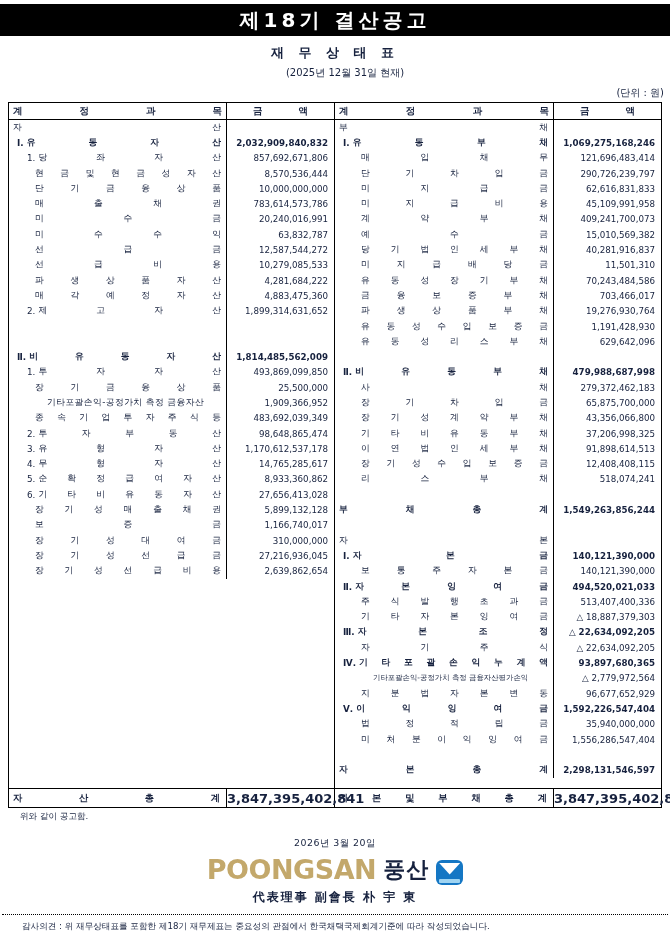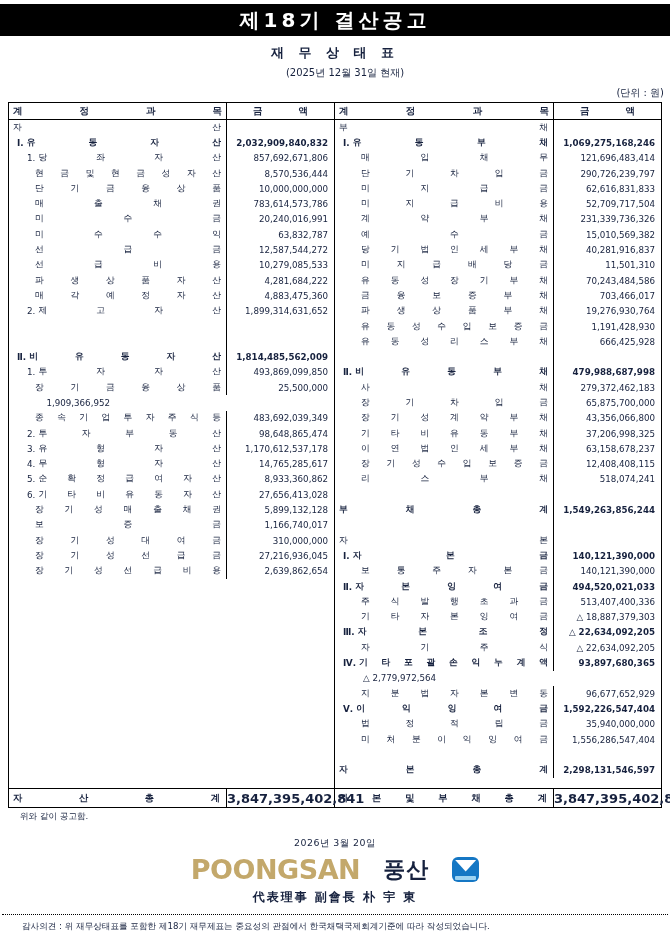--- a/index.html
+++ b/index.html
@@ -184,24 +184,24 @@
   }
   .datecenter {
     text-align: center;
     font-size: 9.4px;
     margin-top: 14px;
     color: #16213e;
     letter-spacing: 0.5px;
   }
   .logorow {
     display: flex;
-    align-items: center;
+    align-items: flex-end;
     justify-content: center;
     margin-top: 4px;
-    gap: 23px;
+    gap: 7px;
   }
   .logo-en {
     font-size: 27px;
     font-weight: bold;
     color: #c3a86b;
     letter-spacing: -0.5px;
     font-family: "DejaVu Sans", "Liberation Sans", sans-serif;
   }
   .logo-kr {
     font-size: 22px;
@@ -472,20 +472,23 @@
                 <span>기</span>
                 <span>금</span>
                 <span>융</span>
                 <span>상</span>
                 <span>품</span>
               </span>
             </div>
             <div class="amt">25,500,000</div>
           </div>
           <div class="row">
+            <div class="acct">
+              <span class="jst nonjust" style="margin-left: 34px;">기타포괄손익-공정가치 측정 금융자산</span>
+            </div>
             <div class="amt">1,909,366,952</div>
           </div>
           <div class="row">
             <div class="acct">
               <span class="jst" style="margin-left: 22px;">
                 <span>종</span>
                 <span>속</span>
                 <span>기</span>
                 <span>업</span>
                 <span>투</span>
@@ -716,32 +719,32 @@
           <div class="row">
             <div class="acct">
               <span class="jst" style="margin-left: 22px;">
                 <span>미</span>
                 <span>지</span>
                 <span>급</span>
                 <span>비</span>
                 <span>용</span>
               </span>
             </div>
-            <div class="amt">52,709,717,504</div>
+            <div class="amt">45,109,991,958</div>
           </div>
           <div class="row">
             <div class="acct">
               <span class="jst" style="margin-left: 22px;">
                 <span>계</span>
                 <span>약</span>
                 <span>부</span>
                 <span>채</span>
               </span>
             </div>
-            <div class="amt">231,339,736,326</div>
+            <div class="amt">409,241,700,073</div>
           </div>
           <div class="row">
             <div class="acct">
               <span class="jst" style="margin-left: 22px;">
                 <span>예</span>
                 <span>수</span>
                 <span>금</span>
               </span>
             </div>
             <div class="amt">15,010,569,382</div>
@@ -833,21 +836,21 @@
               <span class="jst" style="margin-left: 22px;">
                 <span>유</span>
                 <span>동</span>
                 <span>성</span>
                 <span>리</span>
                 <span>스</span>
                 <span>부</span>
                 <span>채</span>
               </span>
             </div>
-            <div class="amt">666,425,928</div>
+            <div class="amt">629,642,096</div>
           </div>
           <div class="row">
             <div class="acct">
               <span class="jst"></span>
             </div>
             <div class="amt"></div>
           </div>
           <div class="row bold">
             <div class="acct">
               <span class="pfx" style="margin-left: 4px; margin-right: 3px;">Ⅱ.</span>
@@ -915,21 +918,21 @@
               <span class="jst" style="margin-left: 22px;">
                 <span>이</span>
                 <span>연</span>
                 <span>법</span>
                 <span>인</span>
                 <span>세</span>
                 <span>부</span>
                 <span>채</span>
               </span>
             </div>
-            <div class="amt">63,158,678,237</div>
+            <div class="amt">91,898,614,513</div>
           </div>
           <div class="row">
             <div class="acct">
               <span class="jst" style="margin-left: 22px;">
                 <span>장</span>
                 <span>기</span>
                 <span>성</span>
                 <span>수</span>
                 <span>입</span>
                 <span>보</span>
@@ -1081,20 +1084,23 @@
                 <span>손</span>
                 <span>익</span>
                 <span>누</span>
                 <span>계</span>
                 <span>액</span>
               </span>
             </div>
             <div class="amt">93,897,680,365</div>
           </div>
           <div class="row">
+            <div class="acct">
+              <span class="jst nonjust small" style="margin-left: 34px;">기타포괄손익-공정가치 측정 금융자산평가손익</span>
+            </div>
             <div class="amt">△ 2,779,972,564</div>
           </div>
           <div class="row">
             <div class="acct">
               <span class="jst" style="margin-left: 22px;">
                 <span>지</span>
                 <span>분</span>
                 <span>법</span>
                 <span>자</span>
                 <span>본</span>

